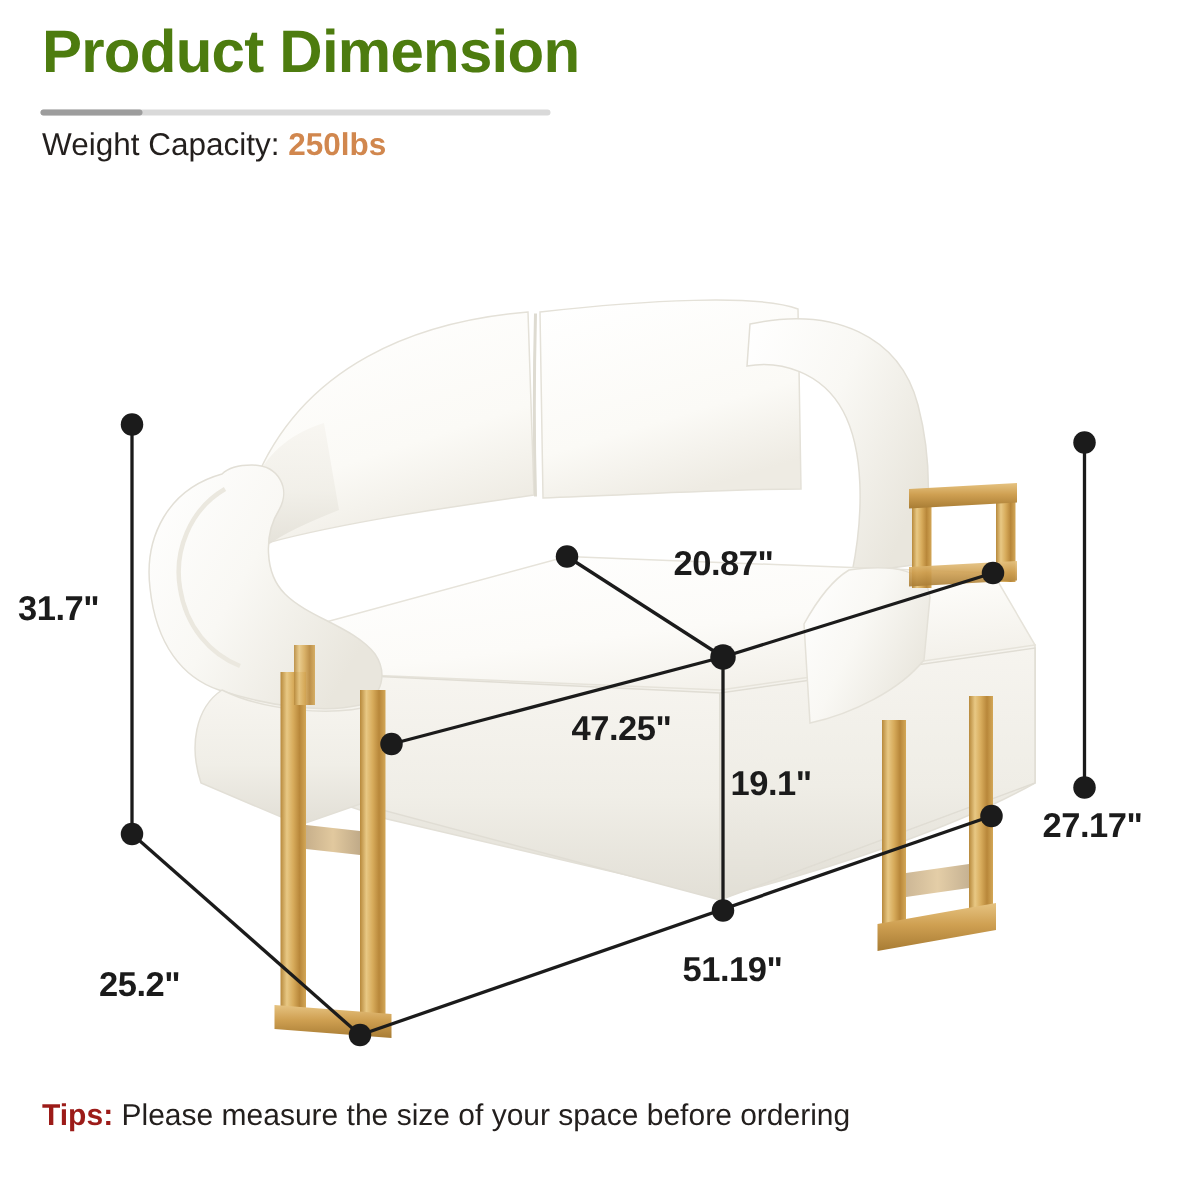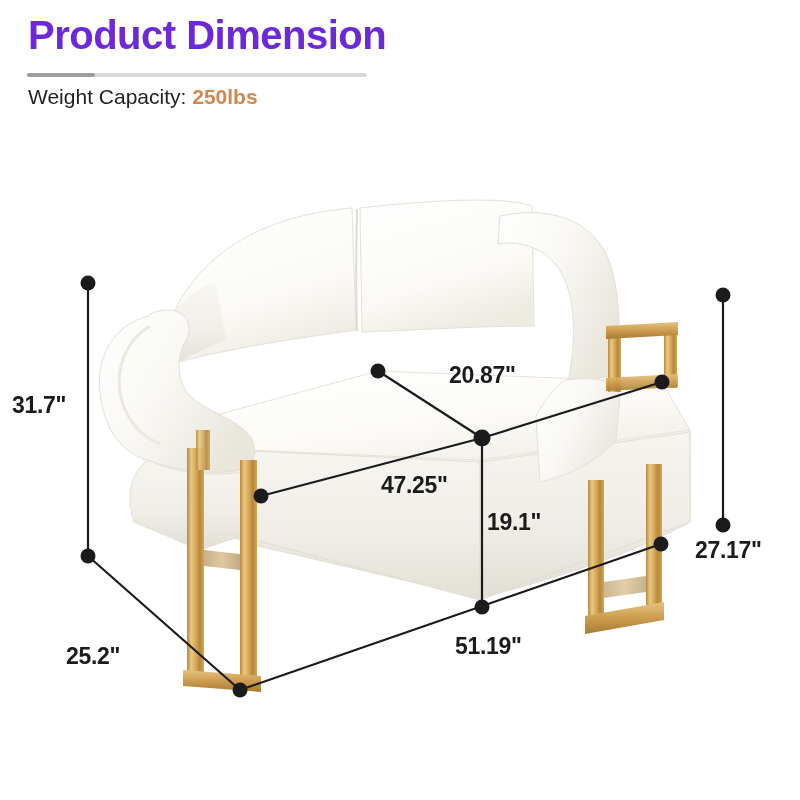--- a/index.html
+++ b/index.html
@@ -25,21 +25,21 @@
     left: 0; top: 0;
     width: 800px;
   }
   #title {
     position: absolute;
     left: 28px;
     top: 13px;
     font-size: 40px;
     font-weight: bold;
     letter-spacing: -0.5px;
-    color: #6d28d9;
+    color: #4d7c0f;
     white-space: nowrap;
   }
   #divider {
     position: absolute;
     left: 27px;
     top: 73px;
     width: 340px;
     height: 4px;
     background: #d9d9d9;
     border-radius: 2px;
@@ -255,14 +255,18 @@
 
     <div class="dim-label" style="left:487px; top:379px;">19.1"</div>
 
     <div class="dim-label" style="left:455px; top:503px;">51.19"</div>
 
     <div class="dim-label" style="left:66px;  top:513px;">25.2"</div>
 
     <div class="dim-label" style="left:695px; top:407px;">27.17"</div>
   </div>
 
+  <div id="tips-line">
+    <span id="tips-label">Tips:</span>
+    <span>Please measure the size of your space before ordering</span>
+  </div>
 
 </div>
 
 </body></html>

